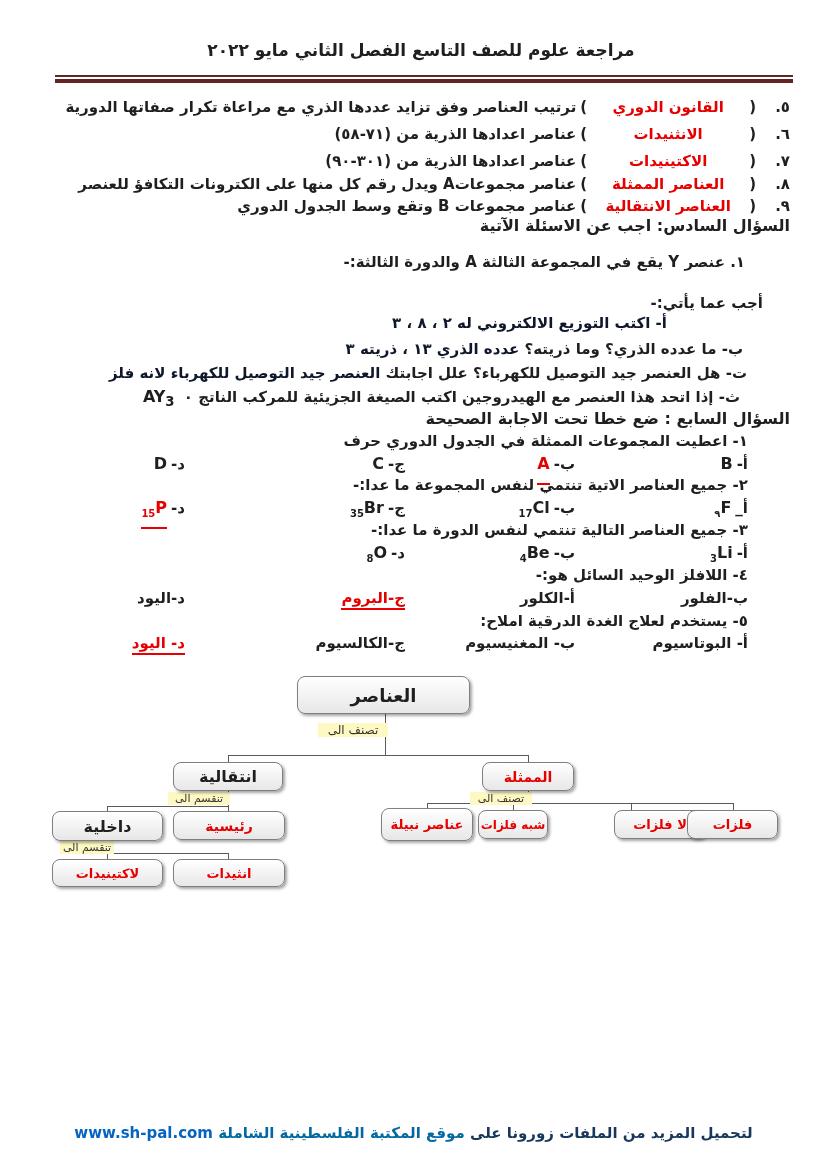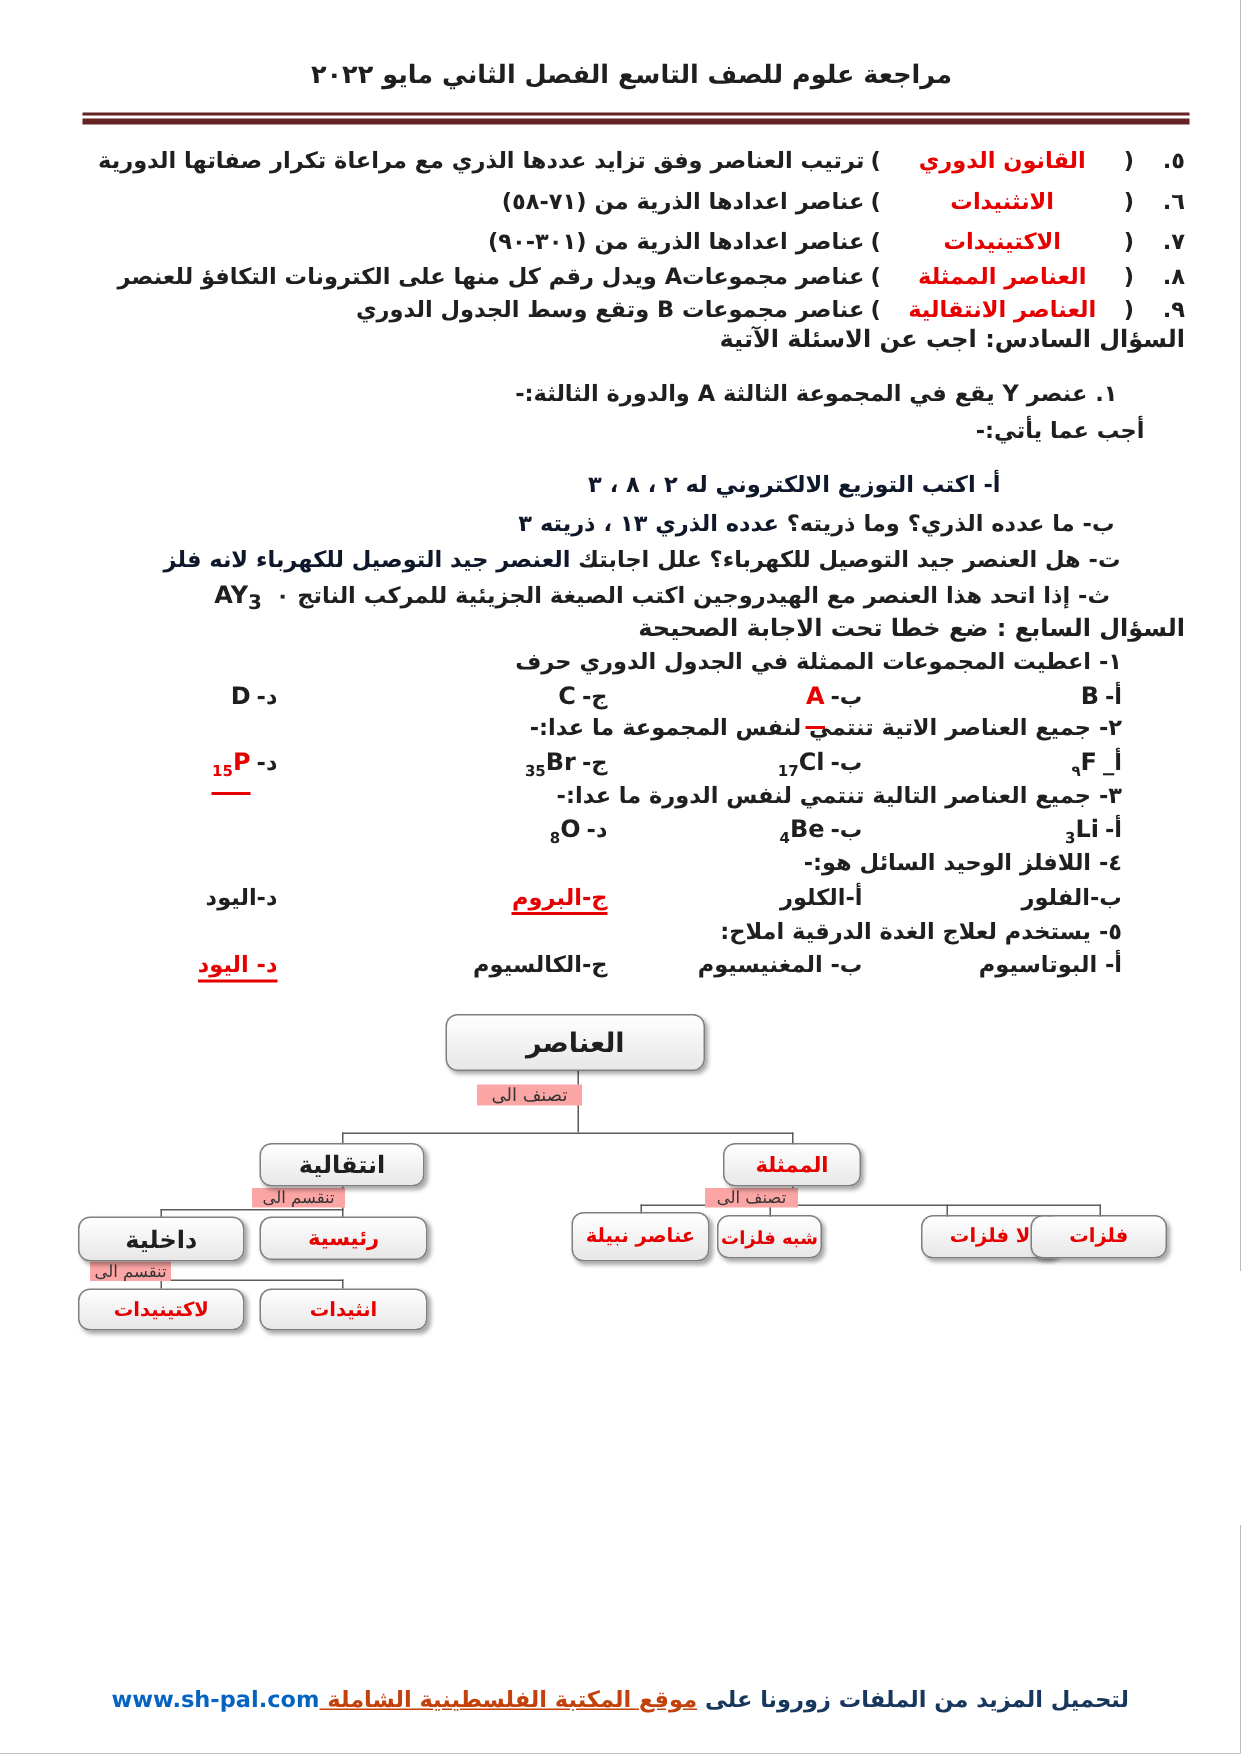--- a/index.html
+++ b/index.html
@@ -33,25 +33,25 @@
   .fbox{position:absolute;border:1.5px solid #7f7f7f;border-radius:8px;
         background:linear-gradient(#ffffff,#e7e7e7);
         box-shadow:2px 2px 3px rgba(0,0,0,0.35);
         display:flex;align-items:center;justify-content:center;
         direction:rtl;text-align:center;font-weight:bold;box-sizing:border-box;}
   .fbox.black{color:#1f1f1f;}
   .fbox.redbox{color:#e60000;}
   .vline{position:absolute;width:1px;background:#5a5a5a;}
   .hline{position:absolute;height:1px;background:#5a5a5a;}
   .flabel{position:absolute;font-size:11px;color:#333;direction:rtl;text-align:center;
-          background:#fca5a5;padding:0 2px;white-space:nowrap;}
+          background:#fef9c3;padding:0 2px;white-space:nowrap;}
   .footer{position:absolute;top:1124px;left:0;right:0;text-align:center;direction:rtl;
           font-size:15px;font-weight:bold;white-space:nowrap;}
   .f-navy{color:#17375d;}
-  .f-red{color:#c2410c;text-decoration:underline;}
+  .f-red{color:#0369a1;}
   .f-blue{color:#0563c1;direction:ltr;unicode-bidi:isolate;}
 </style>
 </head>
 <body>
 
 <div class="page">
 
   <div class="title">مراجعة علوم للصف التاسع الفصل الثاني مايو ٢٠٢٢</div>
   <div class="rule-thin"></div>
   <div class="rule-thick"></div>
@@ -69,21 +69,21 @@
   </div>
   <div class="line" style="top:173px;right:37px;left:30px;">
     <span class="dnum">٨.</span><span class="dp">(</span><span class="dans">العناصر الممثلة</span><span class="dp">)</span><span class="dtext">عناصر مجموعاتA ويدل رقم كل منها على الكترونات التكافؤ للعنصر</span>
   </div>
   <div class="line" style="top:195px;right:37px;left:30px;">
     <span class="dnum">٩.</span><span class="dp">(</span><span class="dans">العناصر الانتقالية</span><span class="dp">)</span><span class="dtext">عناصر مجموعات B وتقع وسط الجدول الدوري</span>
   </div>
 
   <div class="line sec-header" style="top:215px;right:37px;">السؤال السادس: اجب عن الاسئلة الآتية</div>
   <div class="line" style="top:251px;right:82px;">١. عنصر Y يقع في المجموعة الثالثة A والدورة الثالثة:-</div>
-  <div class="line" style="top:276px;right:64px;">أجب عما يأتي:-</div>
+  <div class="line" style="top:292px;right:64px;">أجب عما يأتي:-</div>
   <div class="line red" style="top:312px;right:160px;">أ- اكتب التوزيع الالكتروني له ٢ ، ٨ ، ٣</div>
   <div class="line" style="top:338px;right:84px;margin-left:47px;">
     <span>ب- ما عدده الذري؟ وما ذريته؟</span>
     <span class="red">عدده الذري ١٣ ، ذريته ٣</span>
   </div>
   <div class="line" style="top:362px;right:80px;">
     <span>ت- هل العنصر جيد التوصيل للكهرباء؟ علل اجابتك</span>
     <span class="red">العنصر جيد التوصيل للكهرباء لانه فلز</span>
   </div>
   <div class="line" style="top:386px;right:87px;">

